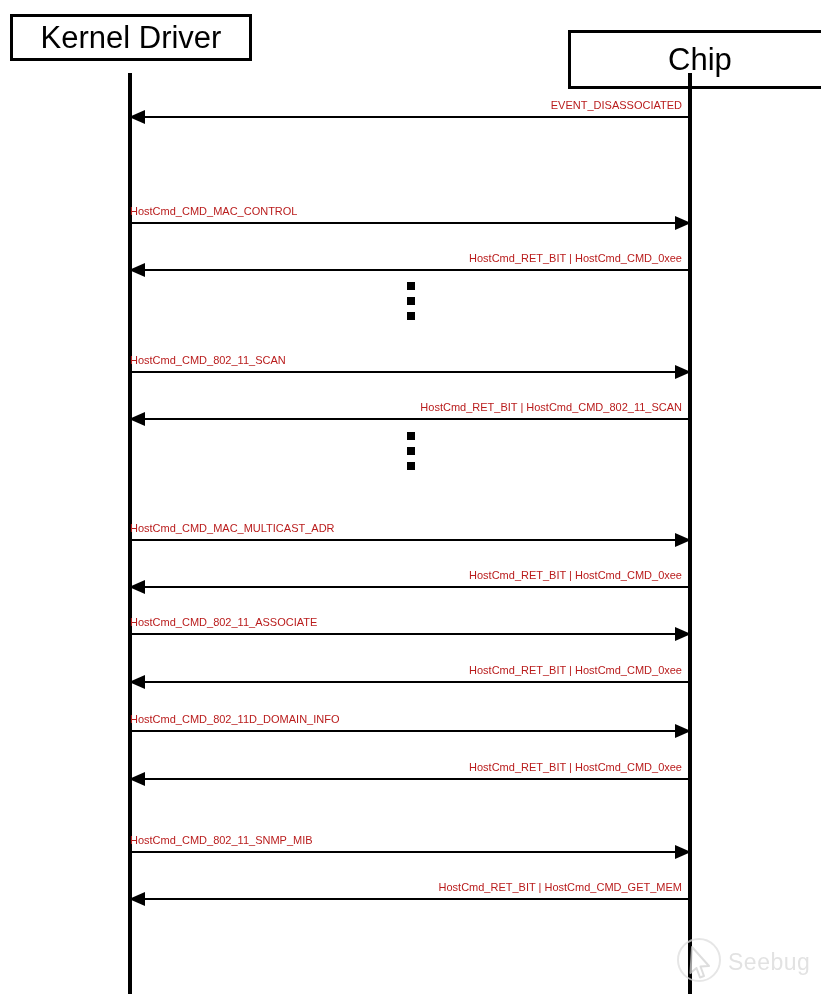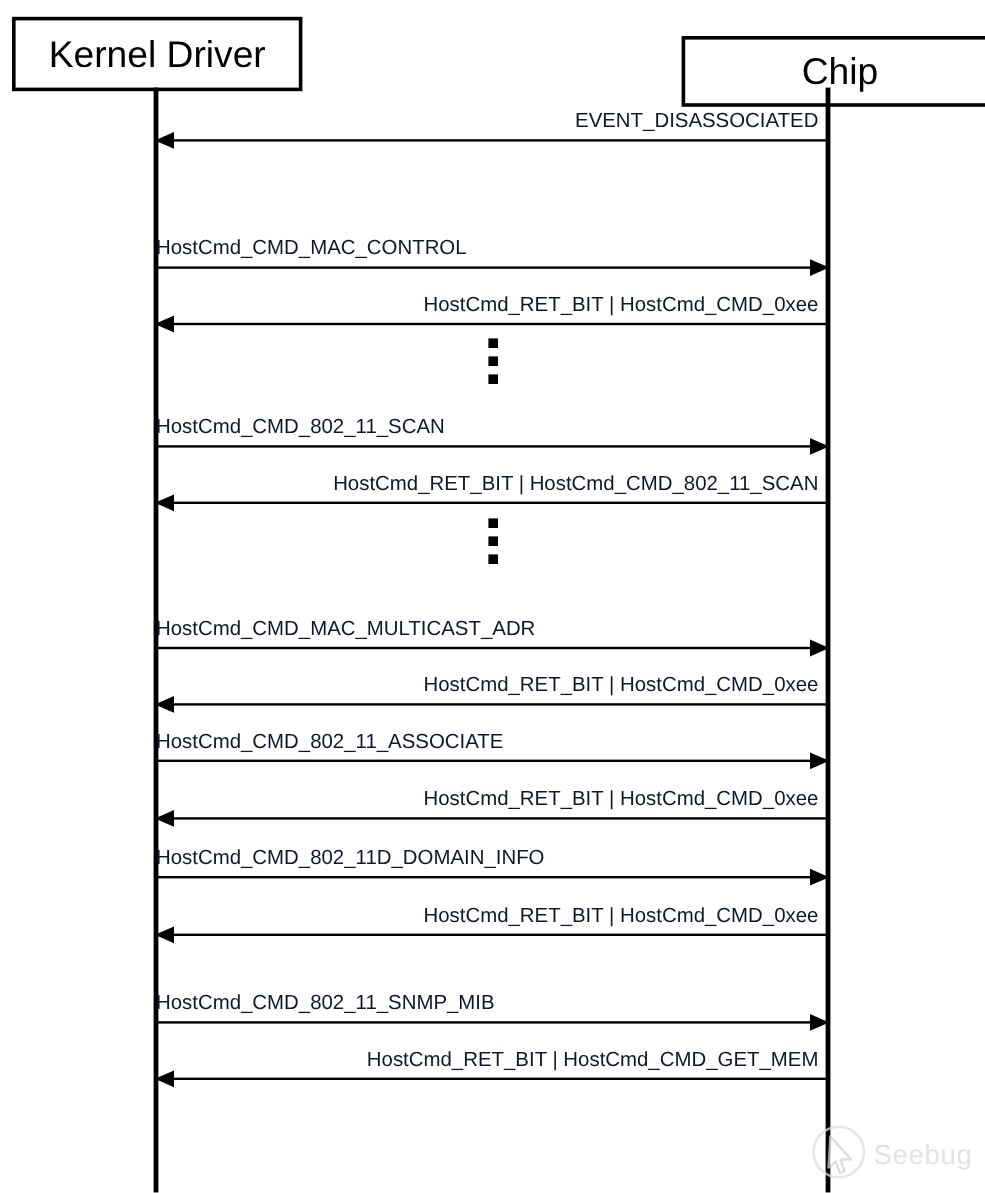--- a/index.html
+++ b/index.html
@@ -28,21 +28,21 @@
     align-items: center;
     justify-content: center;
   }
   .actor-label {
     font-size: 31px;
     line-height: 1;
     color: #000000;
     white-space: nowrap;
     letter-spacing: 0px;
   }
-  #actor-kernel { left: 10px;  top: 14px; width: 242px; height: 62px; text-align: right; }
+  #actor-kernel { left: 10px;  top: 14px; width: 242px; height: 47px; text-align: right; }
   #actor-chip   { left: 568px; top: 6px; width: 264px; height: 59px; margin-top: 24px; }
 
   
   .lifeline {
     position: absolute;
     width: 4px;
     background: #000000;
     top: 73px;
     height: 921px;
   }
@@ -76,23 +76,23 @@
     right: -1px;
     border-left: 16px solid #000000;
   }
   .msg-left .msg-head {
     left: -1px;
     border-right: 16px solid #000000;
   }
   .msg-label {
     position: absolute;
     bottom: 5px;
-    font-size: 17px;
+    font-size: 11px;
     line-height: 1.1;
-    color: #0f172a;
+    color: #b91c1c;
     white-space: nowrap;
   }
   .msg-right .msg-label { left: 0; }
   .msg-left  .msg-label { right: 8px; }
 
   
   .ellipsis {
     position: absolute;
     width: 8px;
   }

